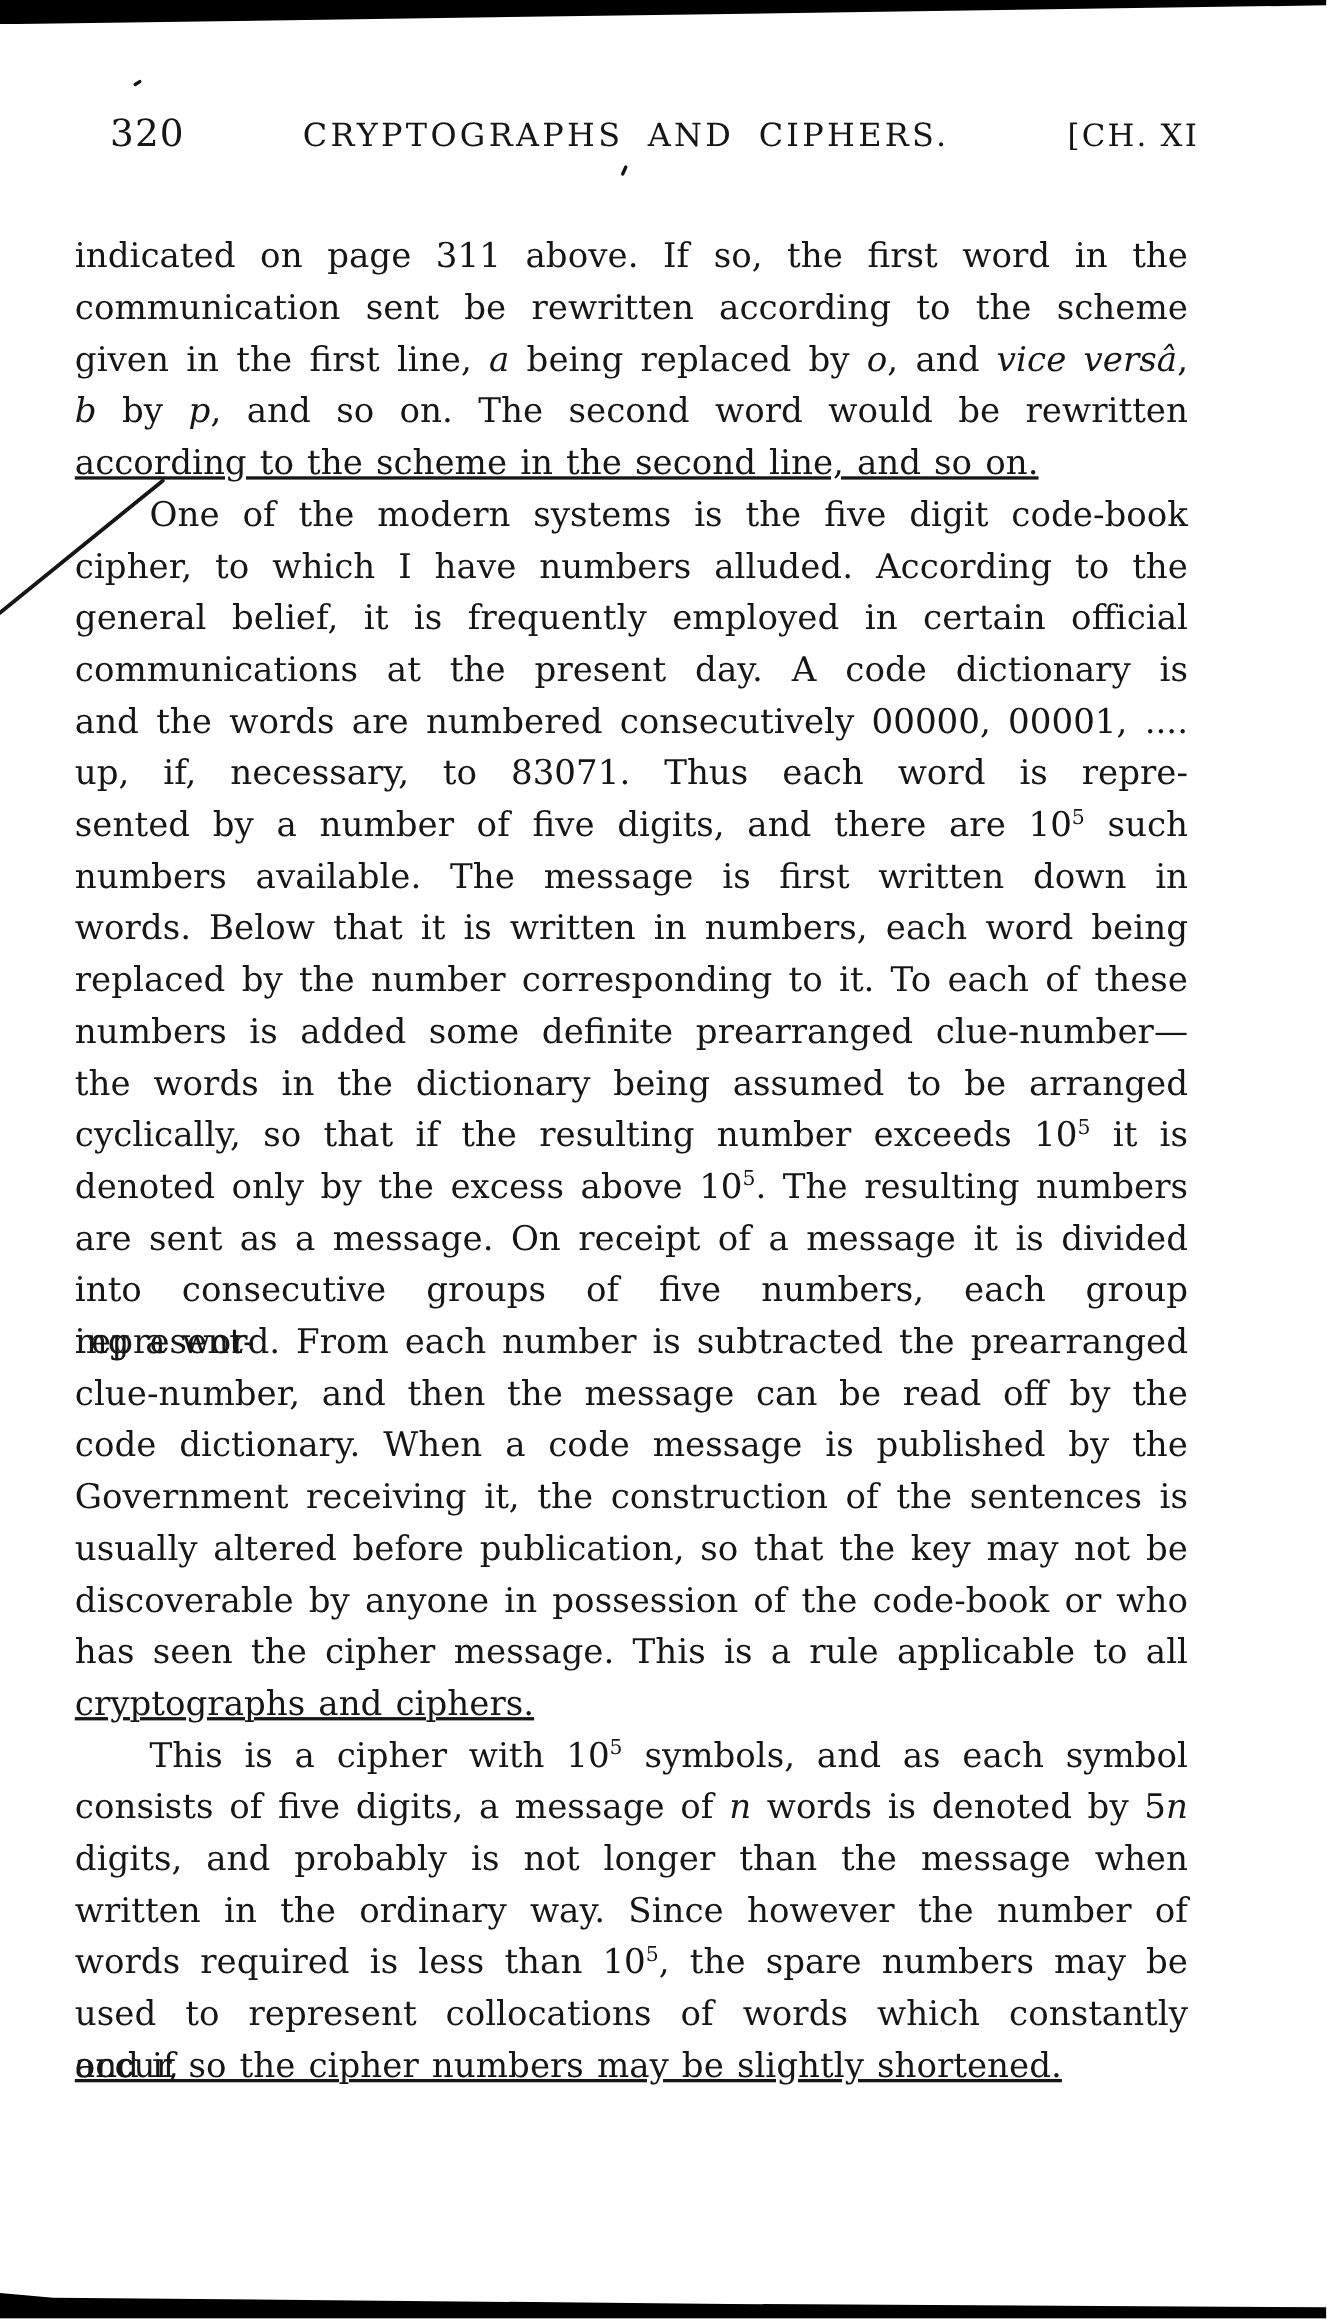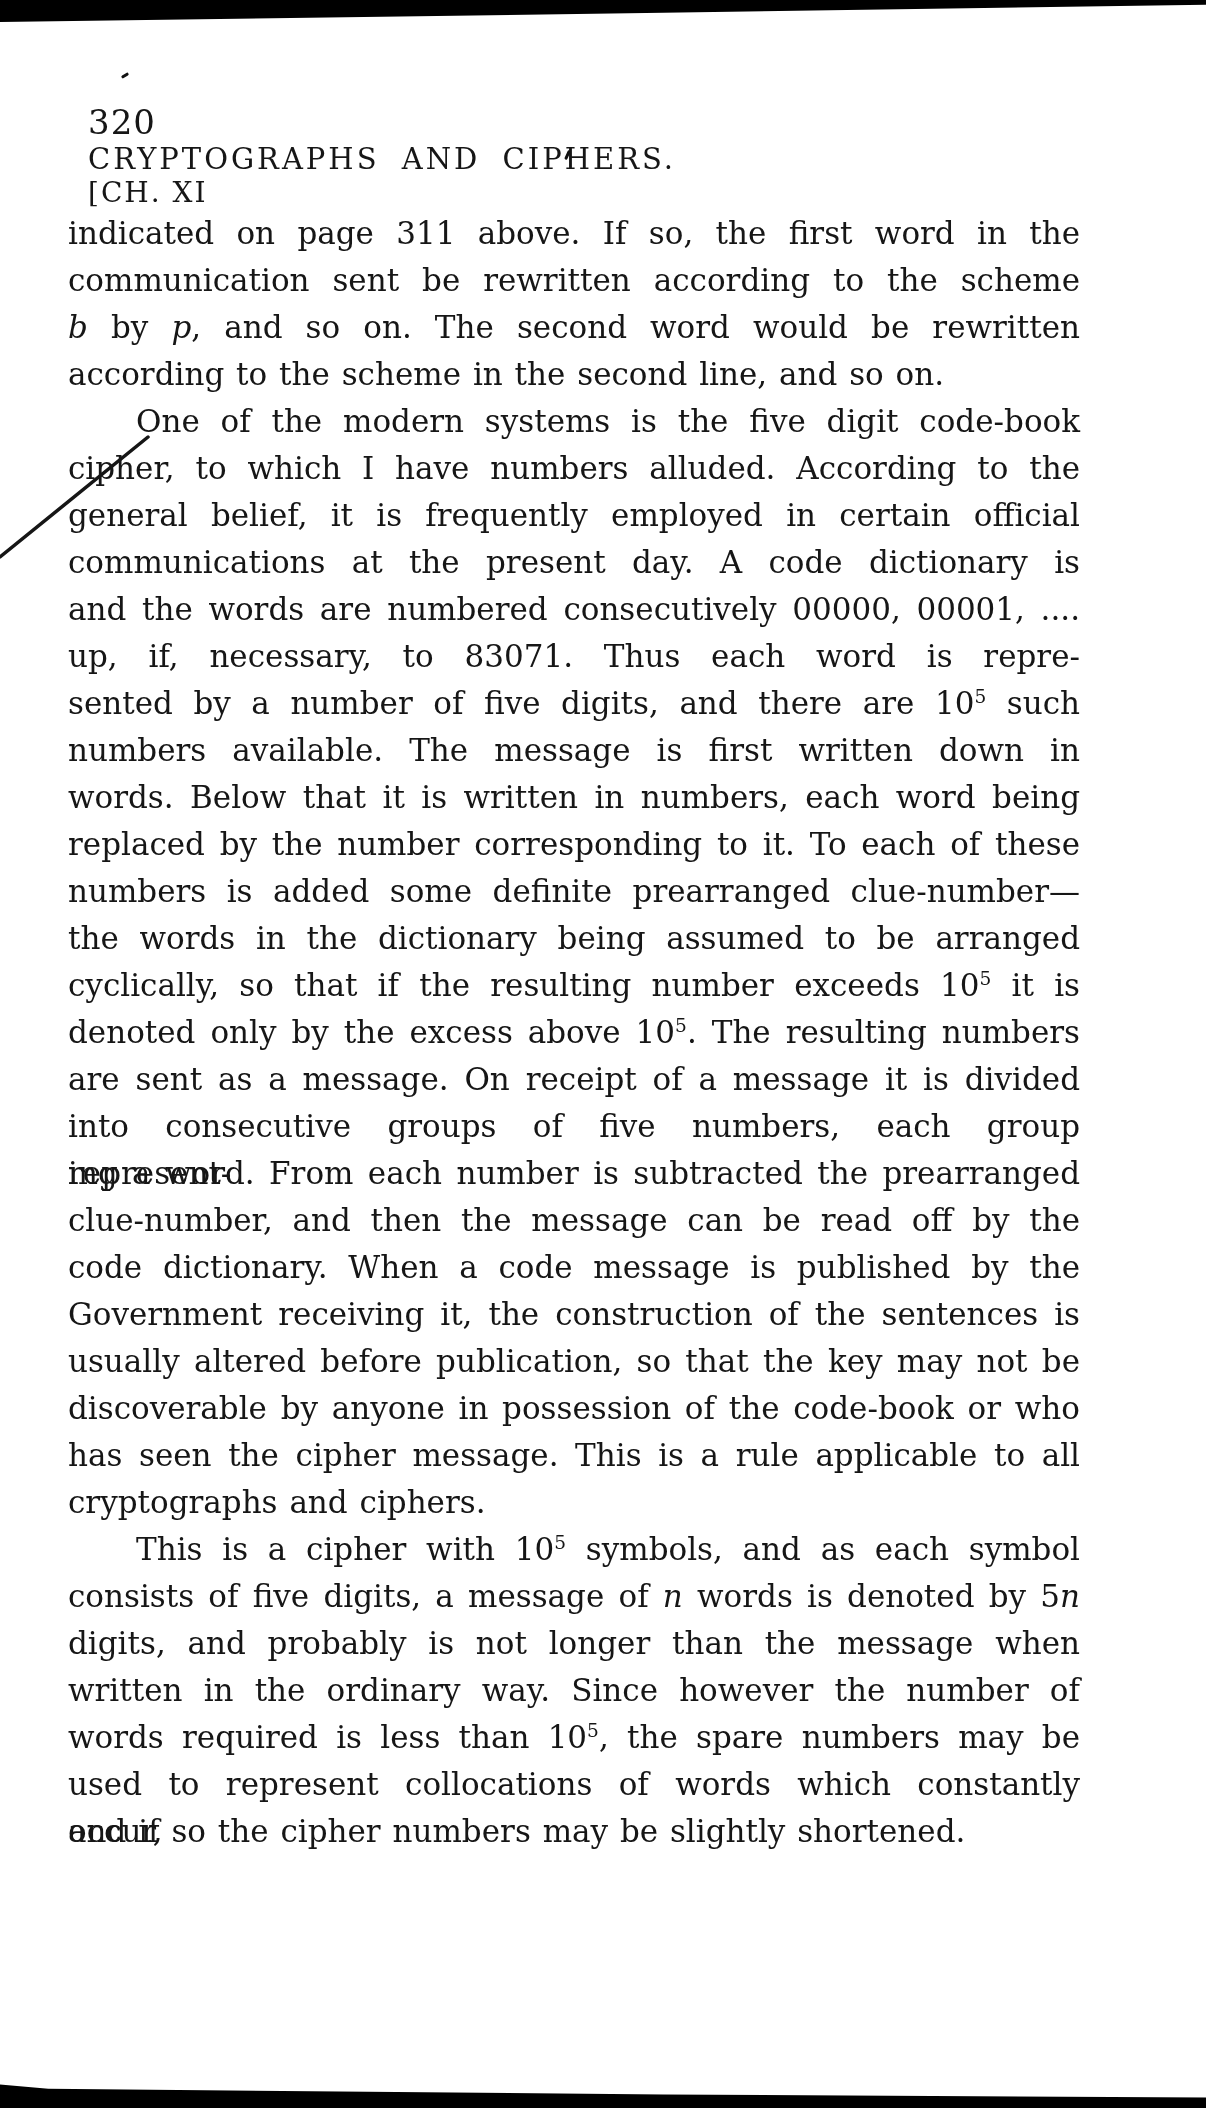--- a/index.html
+++ b/index.html
@@ -17,34 +17,34 @@
     position:absolute;bottom:0;left:0;width:1206px;height:26px;background:#000;
     clip-path:polygon(0 10%,4% 26%,55% 48%,100% 60%,100% 100%,0 100%);
   }
   .scratch{position:absolute;top:430px;left:0;width:164px;height:134px;}
   .speck-1{position:absolute;top:74px;left:121px;width:8px;height:3px;background:#121212;
     border-radius:2px;transform:rotate(-32deg);}
   .speck-2{position:absolute;top:150px;left:566px;width:3px;height:10px;background:#121212;
     border-radius:2px;transform:rotate(24deg);}
   
   .header{
-    position:absolute;top:102px;left:88px;width:990px;
-    display:flex;justify-content:space-between;align-items:baseline;flex-direction:column;
+    position:absolute;top:102px;left:100px;width:990px;
+    display:flex;justify-content:space-between;align-items:baseline;
   }
   .pagenum{font-size:34px;letter-spacing:1px;}
   .head-title{font-size:29px;letter-spacing:3px;word-spacing:10px;}
   .head-ch{font-size:28px;letter-spacing:2px;}
   
   .body-text{position:absolute;top:210px;left:68px;width:1012px;}
   .line{
     font-size:31px;line-height:47px;height:47px;
     text-align:justify;text-align-last:justify;
     word-spacing:2px;
   }
-  .line.last{text-align-last:left;}
+  .line.last{text-align-last:left;text-decoration:underline;}
   .line.indent{padding-left:68px;}
   .line sup{font-size:60%;line-height:0;vertical-align:super;}
   .line i{font-style:italic;}
 </style>
 </head>
 <body>
 
 <div class="scan-top"></div>
 <div class="speck-1"></div>
 <div class="speck-2"></div>
@@ -54,20 +54,21 @@
 
 <div class="header">
   <span class="pagenum">320</span>
   <span class="head-title">CRYPTOGRAPHS AND CIPHERS.</span>
   <span class="head-ch">[CH. XI</span>
 </div>
 
 <div class="body-text">
     <div class="line">indicated on page 311 above.  If so, the first word in the</div>
     <div class="line">communication sent be rewritten according to the scheme</div>
+    <div class="line">given in the first line, <i>a</i> being replaced by <i>o</i>, and <i>vice versâ</i>,</div>
     <div class="line"><i>b</i> by <i>p</i>, and so on.  The second word would be rewritten</div>
     <div class="line last">according to the scheme in the second line, and so on.</div>
     <div class="line indent">One of the modern systems is the five digit code-book</div>
     <div class="line">cipher, to which I have numbers alluded.  According to the</div>
     <div class="line">general belief, it is frequently employed in certain official</div>
     <div class="line">communications at the present day.  A code dictionary is</div>
     <div class="line">and the words are numbered consecutively 00000, 00001, ....</div>
     <div class="line">up, if, necessary, to 83071.  Thus each word is repre-</div>
     <div class="line">sented by a number of five digits, and there are 10<sup>5</sup> such</div>
     <div class="line">numbers available.  The message is first written down in</div>

